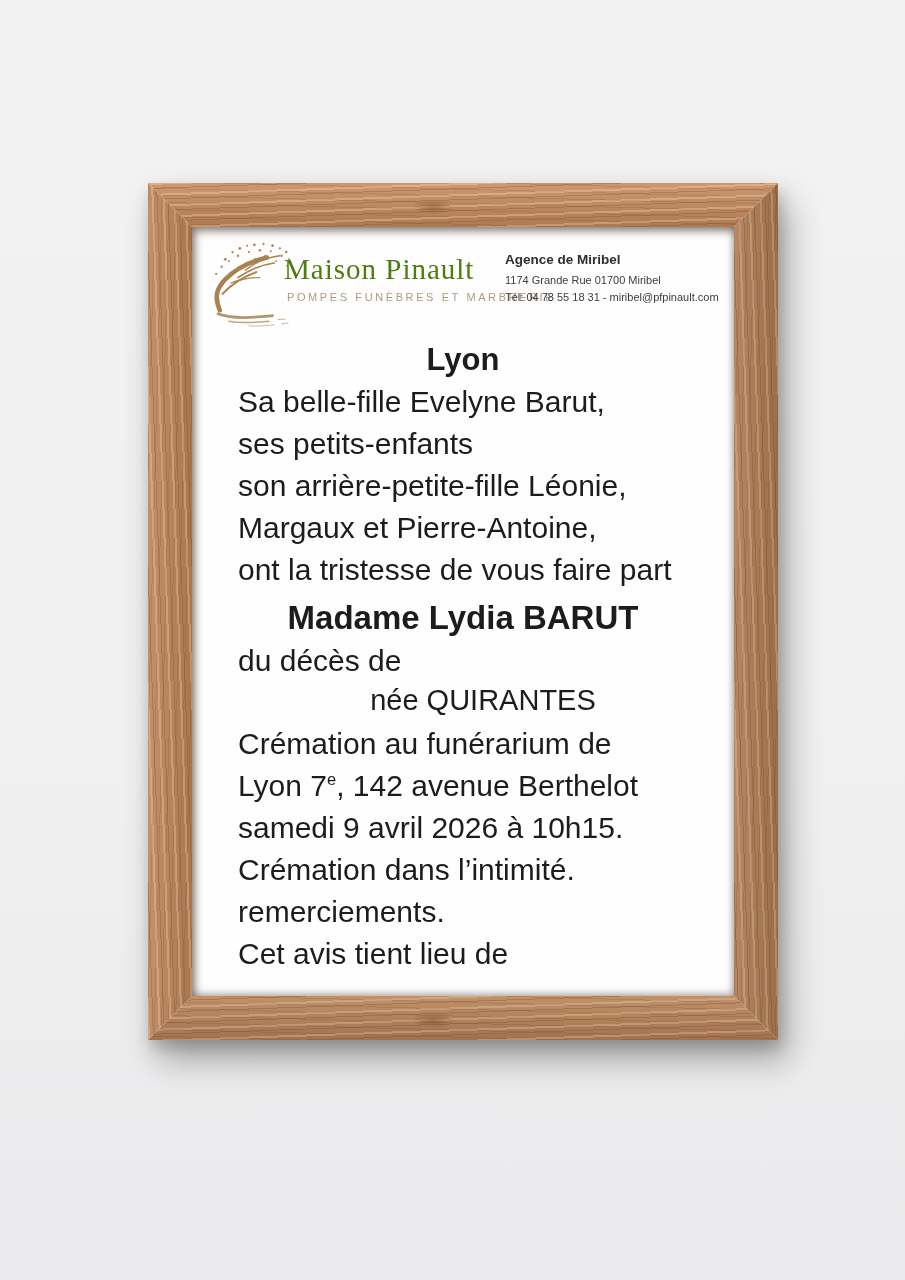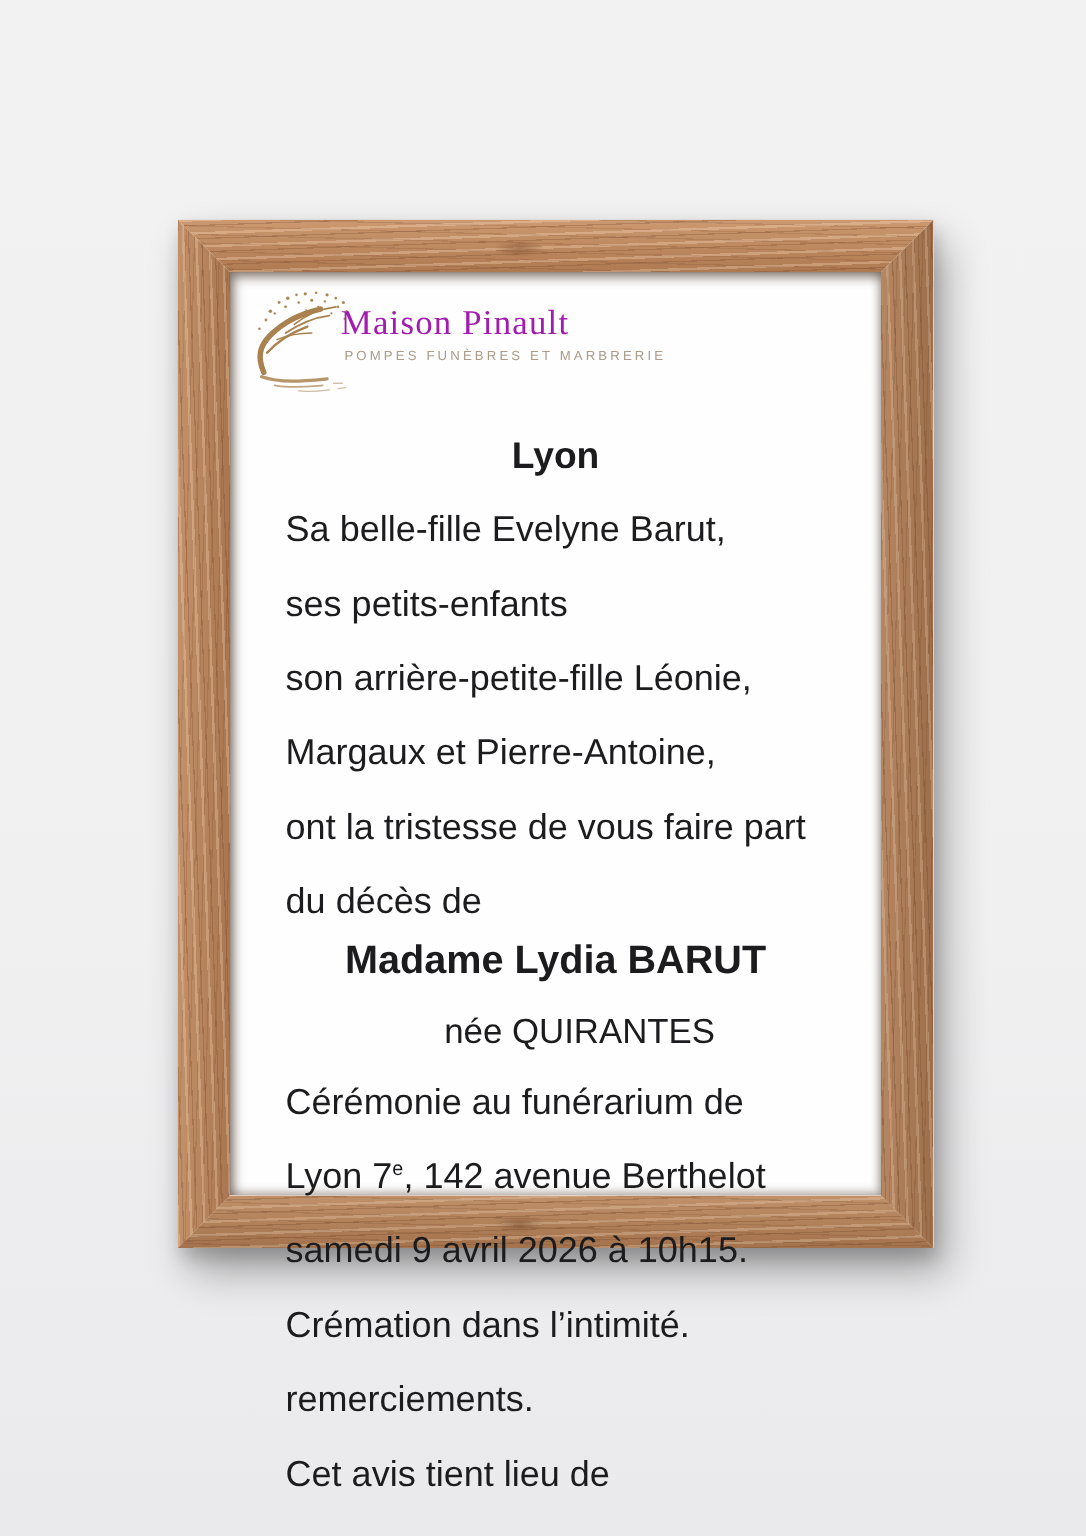--- a/index.html
+++ b/index.html
@@ -67,38 +67,38 @@
     background: #fefefe;
     box-shadow: inset 3px 4px 9px rgba(46,24,10,0.55), inset -2px -3px 7px rgba(46,24,10,0.28);
   }
 
   
   .letterhead { position: absolute; left: 0; top: 0; width: 100%; height: 110px; }
   .logo-tree { position: absolute; left: 6px; top: 10px; width: 100px; height: 92px; }
   .brand-name {
     position: absolute; left: 92px; top: 26px;
     font-family: "Liberation Serif", serif;
-    font-size: 29px; color: #a21caf; letter-spacing: 1px; white-space: nowrap;
+    font-size: 29px; color: #4d7c0f; letter-spacing: 1px; white-space: nowrap;
   }
   .brand-tagline {
     position: absolute; left: 95px; top: 64px;
     font-size: 11px; letter-spacing: 2.6px; color: #ab9a86; white-space: nowrap;
   }
   .agency { position: absolute; left: 313px; top: 25px; color: #2e2e2e; }
   .agency-title { font-size: 13.5px; font-weight: bold; margin-bottom: 5px; }
   .agency-line  { font-size: 11px; line-height: 17px; color: #3c3c3c; white-space: nowrap; }
 
   
   .notice {
     position: absolute; left: 0; right: 0; top: 112px;
     color: #1c1c1e;
     font-size: 30px;
     line-height: 42px;
   }
-  .line { padding-left: 46px; padding-right: 24px; white-space: nowrap; margin-top: 20px; }
+  .line { padding-left: 46px; padding-right: 24px; white-space: nowrap; }
   .center { text-align: center; padding-left: 0; padding-right: 0; }
   .city-heading { font-weight: bold; font-size: 31px; }
   .deceased-name {
     font-weight: bold; font-size: 33px; line-height: 44px;
     margin-top: 5px;
   }
   .maiden-name { font-size: 29px; line-height: 36px; padding-left: 40px; }
   .details { margin-top: 5px; }
   sup.ord { font-size: 0.55em; vertical-align: super; line-height: 0; }
 </style>
@@ -147,37 +147,42 @@
             <circle cx="86" cy="26" r="1.0"></circle>
           <circle cx="20" cy="40" r="1.2"></circle>
             <circle cx="98" cy="31" r="1.0"></circle>
           <circle cx="74" cy="20" r="1.0"></circle>
             <circle cx="63" cy="23" r="0.9"></circle>
         </g>
       </svg>
       <div class="brand-name">Maison Pinault</div>
       <div class="brand-tagline">POMPES FUNÈBRES ET MARBRERIE</div>
 
+      <div class="agency">
+        <div class="agency-title">Agence de Miribel</div>
+        <div class="agency-line">1174 Grande Rue 01700 Miribel</div>
+        <div class="agency-line">Tél: 04 78 55 18 31  - miribel@pfpinault.com</div>
+      </div>
     </div>
 
     <div class="notice">
       <div class="line center city-heading">Lyon</div>
 
       <div class="line">Sa belle-fille Evelyne Barut,</div>
       <div class="line">ses petits-enfants</div>
       <div class="line">son arrière-petite-fille Léonie,</div>
       <div class="line">Margaux et Pierre-Antoine,</div>
       <div class="line">ont la tristesse de vous faire part</div>
+      <div class="line center deceased-name">Madame Lydia BARUT</div>
+
       <div class="line">du décès de</div>
-
-      <div class="line center deceased-name">Madame Lydia BARUT</div>
       <div class="line center maiden-name">née QUIRANTES</div>
 
       <div class="details">
-        <div class="line">Cérémonie au funérarium de</div>
+        <div class="line">Crémation au funérarium de</div>
         <div class="line"><span>Lyon 7</span><sup class="ord">e</sup><span>, 142 avenue Berthelot</span></div>
         <div class="line">samedi 9 avril 2026 à 10h15.</div>
         <div class="line">Crémation dans l’intimité.</div>
         <div class="line">remerciements.</div>
         <div class="line">Cet avis tient lieu de</div>
       </div>
     </div>
 
   </div>
 </div>

